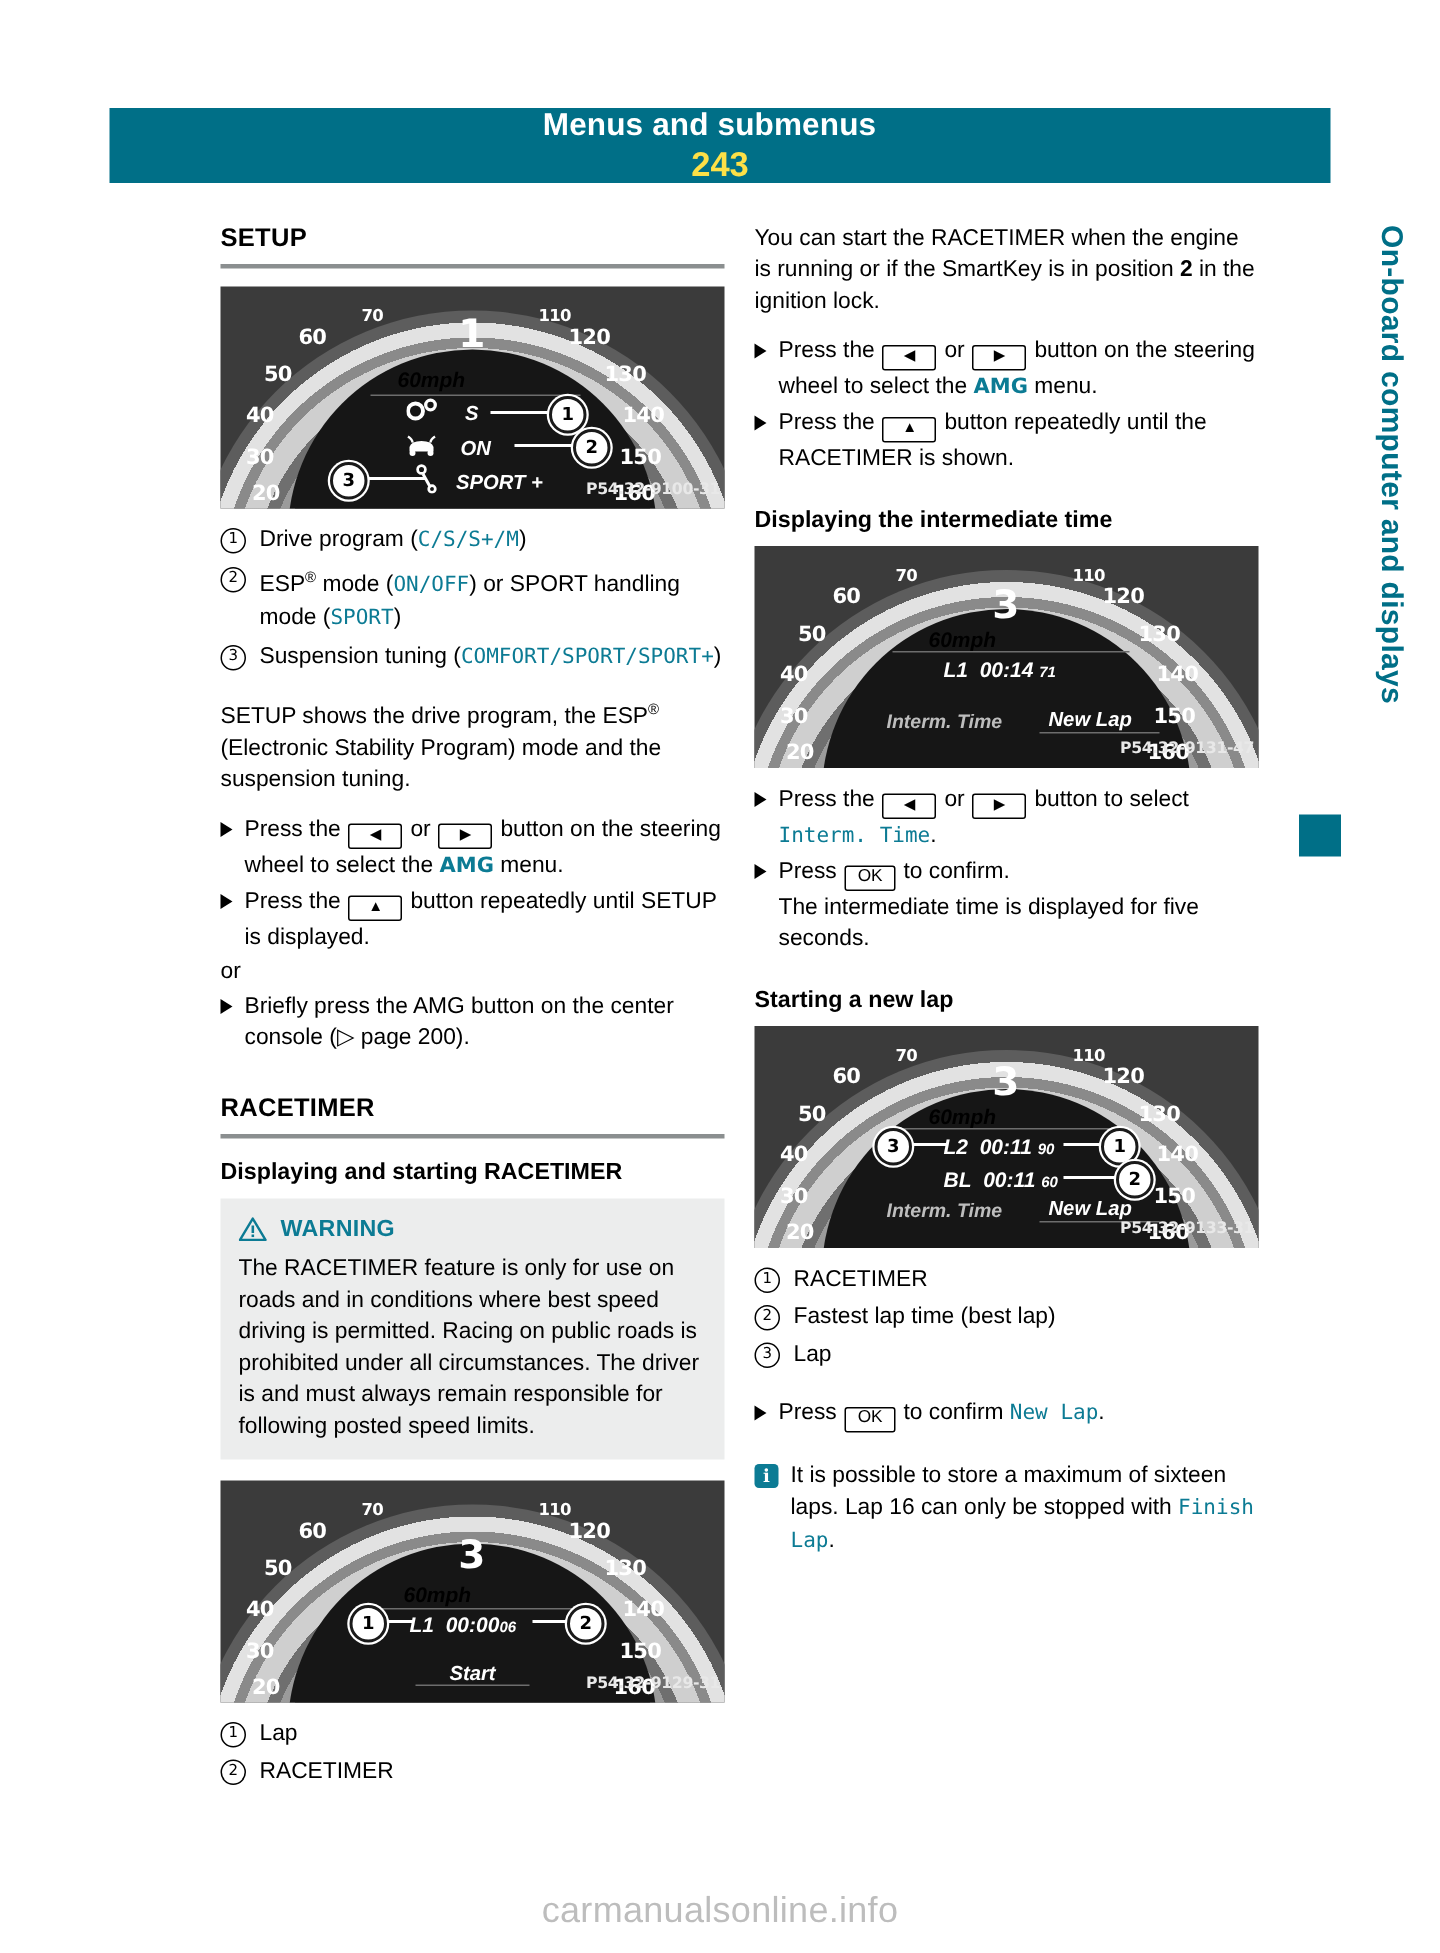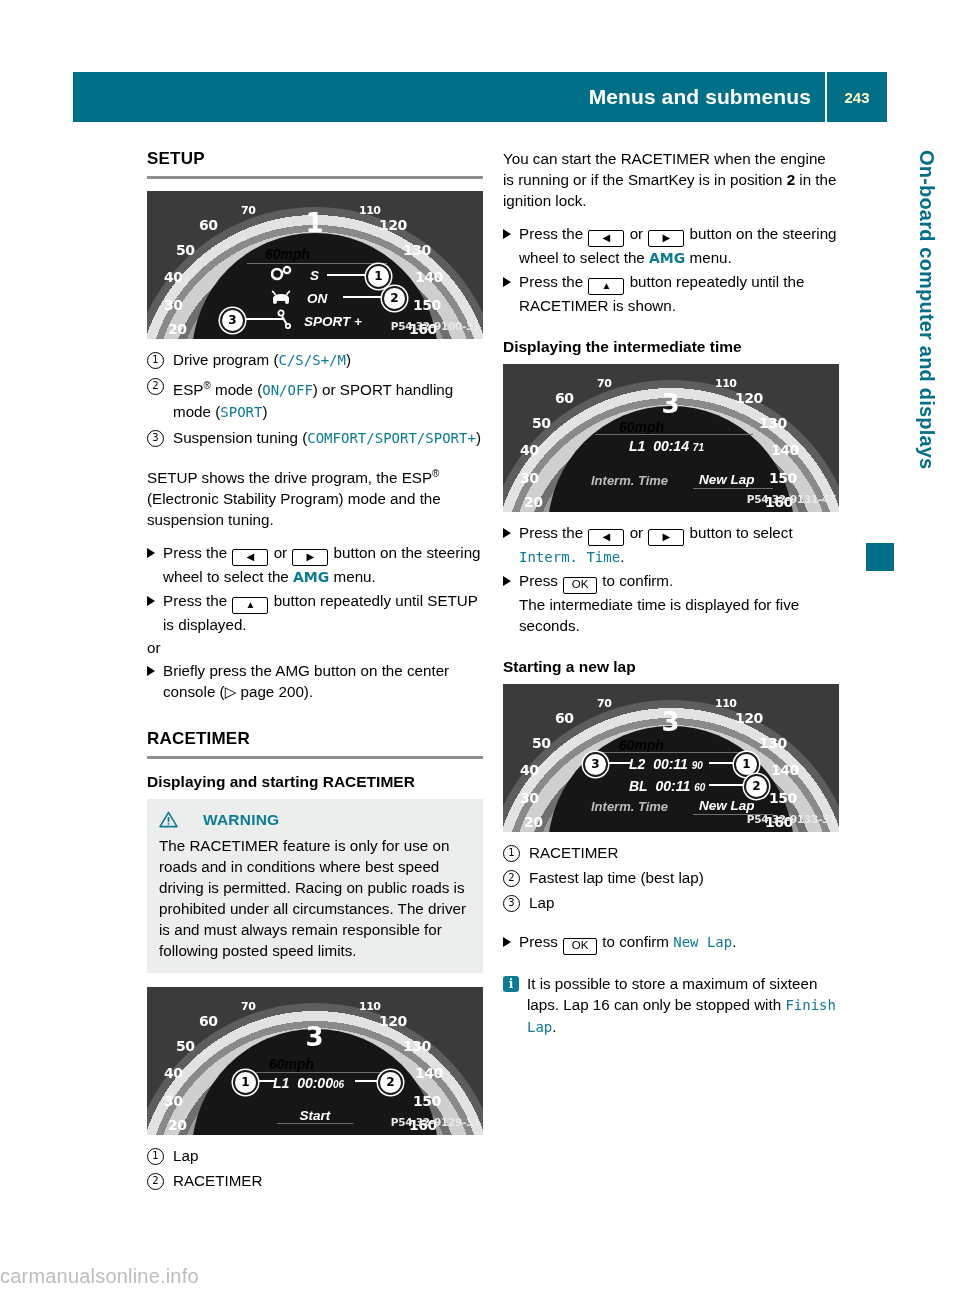--- a/index.html
+++ b/index.html
@@ -19,40 +19,41 @@
   
   .header-bar {
     position: absolute;
     left: 73px;
     top: 72px;
     width: 814px;
     height: 50px;
     background: #006f87;
     display: flex;
     align-items: center;
+    flex-direction: column;
   }
   .header-title {
     flex: 1;
     text-align: right;
     color: #ffffff;
     font-size: 21px;
     font-weight: bold;
     padding-right: 14px;
     letter-spacing: .1px;
   }
   .header-divider {
     width: 2px;
     height: 50px;
     background: #ffffff;
   }
   .header-page {
     width: 60px;
     text-align: center;
-    color: #fef9c3;
-    font-size: 15px;
+    color: #fde047;
+    font-size: 23px;
     font-weight: bold;
   }
 
   
   .side-tab-text {
     position: absolute;
     right: 22px;
     top: 150px;
     color: #006f87;
     font-size: 20px;
@@ -309,21 +310,20 @@
     display: flex;
     align-items: center;
     margin-bottom: 5px;
   }
   .warn-tri { margin-right: 9px; }
   .warn-title {
     color: #0c7b94;
     font-weight: bold;
     font-size: 15.5px;
     letter-spacing: .2px;
-    margin-left: 16px;
   }
   .warn-body { font-size: 15.2px; line-height: 21px; }
 
   
   .note {
     display: flex;
     align-items: flex-start;
     margin-top: 18px;
   }
   .note-icon {
@@ -342,23 +342,23 @@
     margin-top: 3px;
   }
   .note-text { flex: 1; }
 
   
   .watermark {
     position: absolute;
     left: 0;
     right: 0;
     bottom: 14px;
-    text-align: left;
+    text-align: center;
     color: #bdbdbd;
-    font-size: 20px;
+    font-size: 24px;
     letter-spacing: .2px;
   }
   .sup { font-size: 10px; vertical-align: super; }
   .bld { font-weight: bold; }
   .plain-or { margin: 2px 0 2px 0; }
 </style>
 </head>
 <body>
 
 <div class="header-bar">

